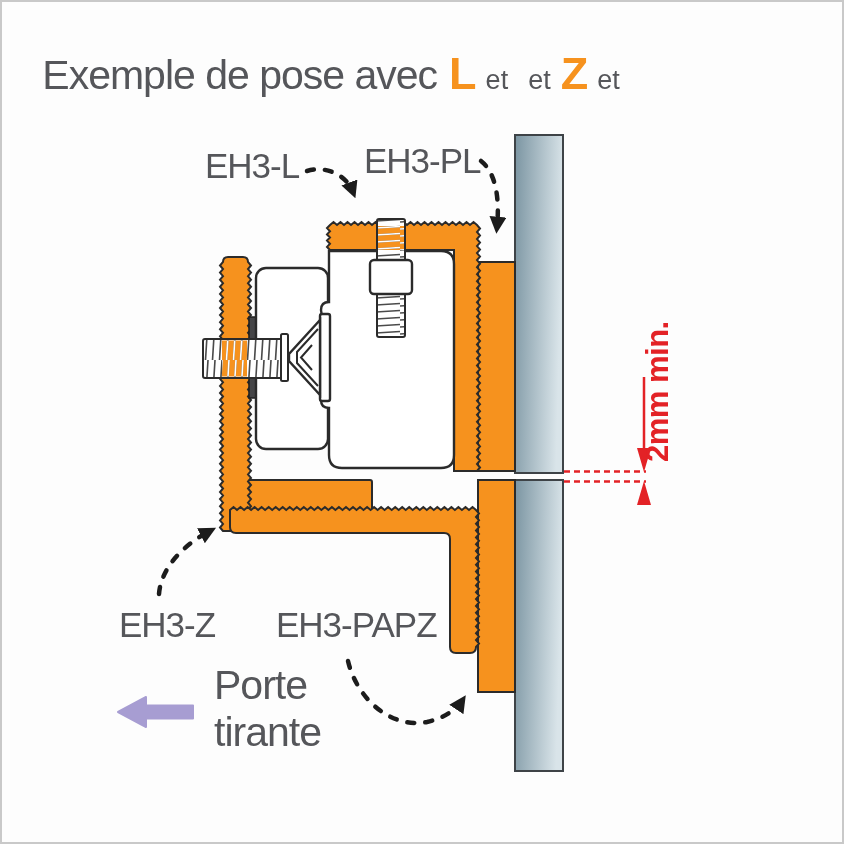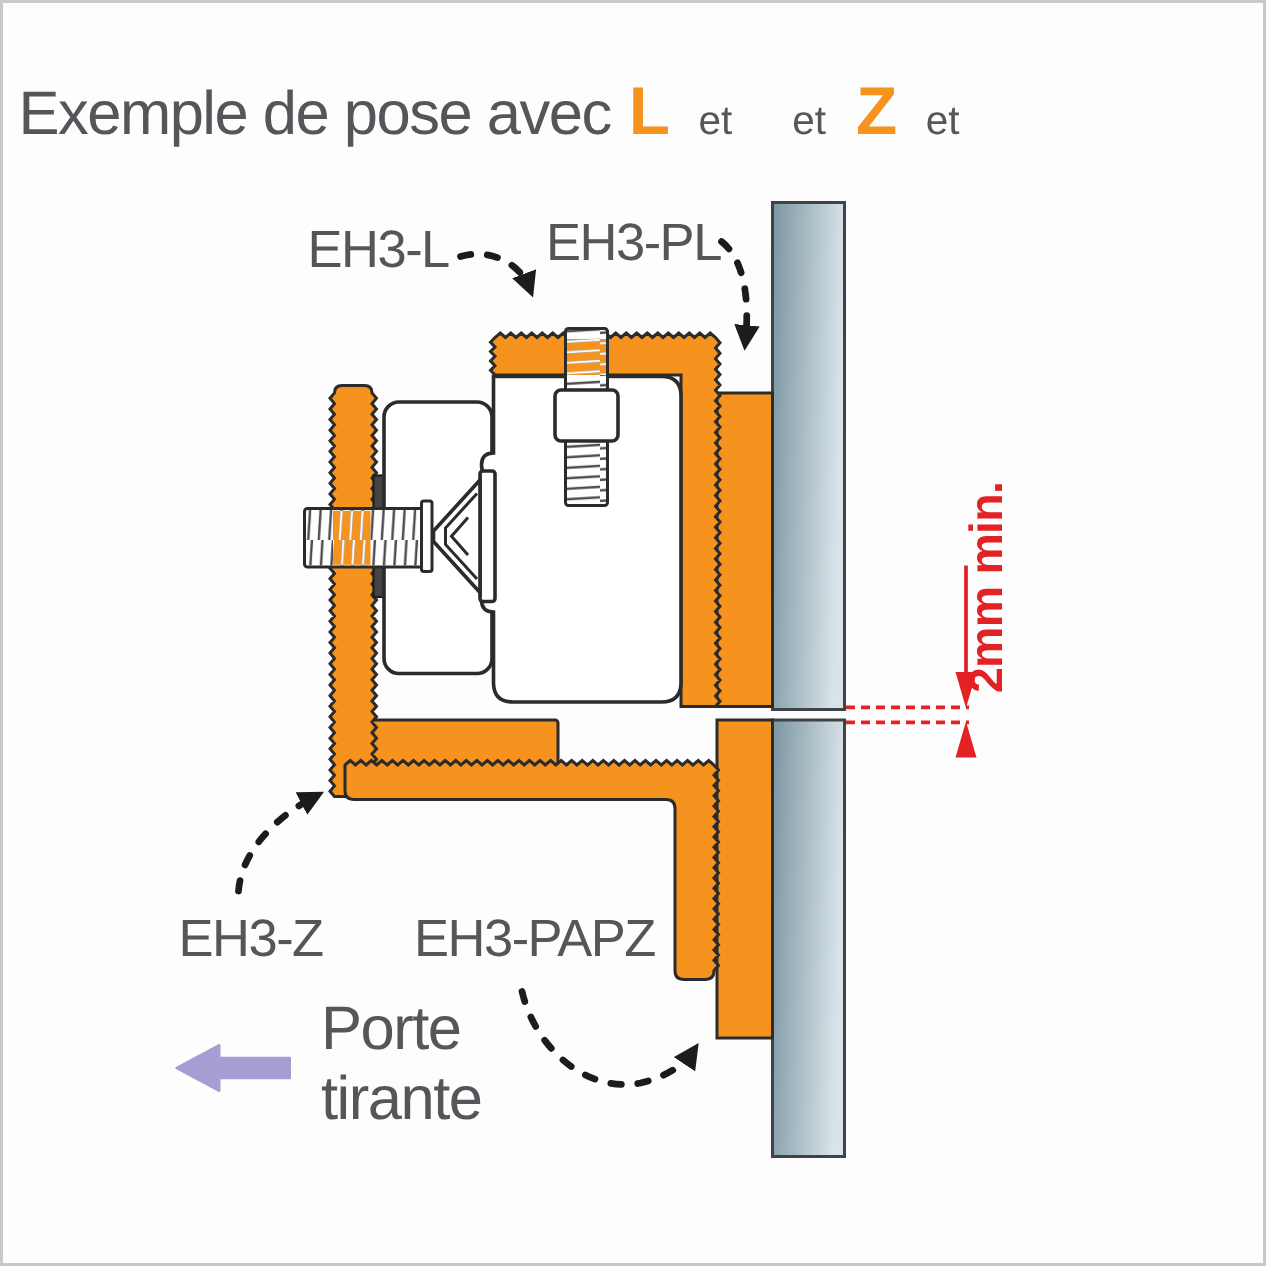--- a/index.html
+++ b/index.html
@@ -7,21 +7,21 @@
     position:relative;width:844px;height:844px;background:#fdfdfd;overflow:hidden;
     font-family:"Liberation Sans",sans-serif;
     box-shadow:inset 0 0 0 2px rgba(70,70,70,.28);
   }
   .title{
     position:absolute;top:48px;left:0;width:672px;
     display:flex;justify-content:center;align-items:baseline;white-space:pre;
   }
   .title .prefix{font-size:41px;font-weight:400;color:var(--text_gray);letter-spacing:-1px;margin-right:12px;}
   .title .prod{font-size:45px;font-weight:bold;color:var(--orange);letter-spacing:-1px;}
-  .title .sep{font-size:27px;color:var(--text_gray);margin:0 20px;text-align:right;}
+  .title .sep{font-size:27px;color:var(--text_gray);margin:0 10px;text-align:right;}
   svg{position:absolute;top:0;left:0;}
   .orange{fill:var(--orange);stroke:var(--outline);stroke-width:2;}
   .white{fill:#ffffff;stroke:var(--outline);stroke-width:2.4;}
   .panel{fill:url(#panelGrad);stroke:#3e4347;stroke-width:2;}
   .lbl{fill:var(--text_gray);font-size:35px;letter-spacing:-1px;}
   .porte{fill:var(--text_gray);font-size:41px;letter-spacing:-1px;}
   .dim-red{stroke:var(--red);fill:none;}
   .dimtxt{fill:var(--red);font-size:31px;font-weight:bold;letter-spacing:-.5px;}
   .dasharrow{stroke:#1c1c1c;stroke-width:4.5;fill:none;stroke-dasharray:7 11;stroke-linecap:round;}
 </style>

